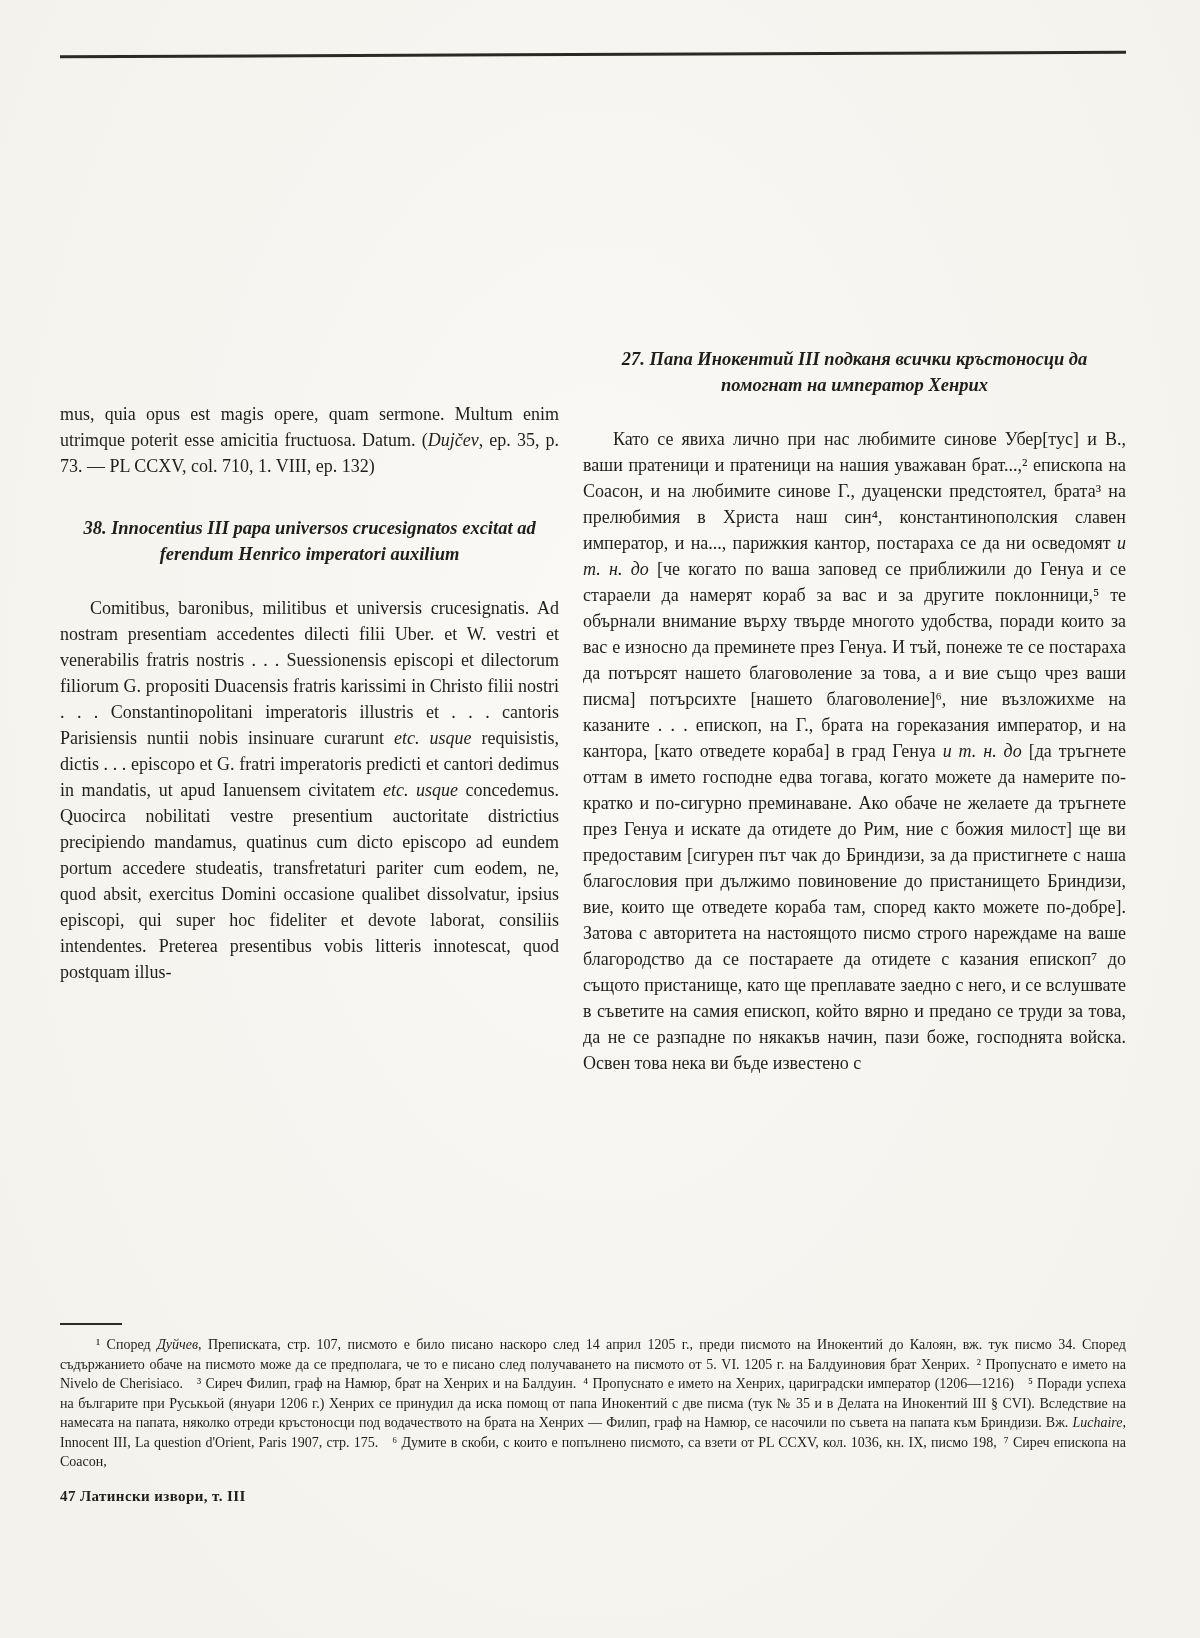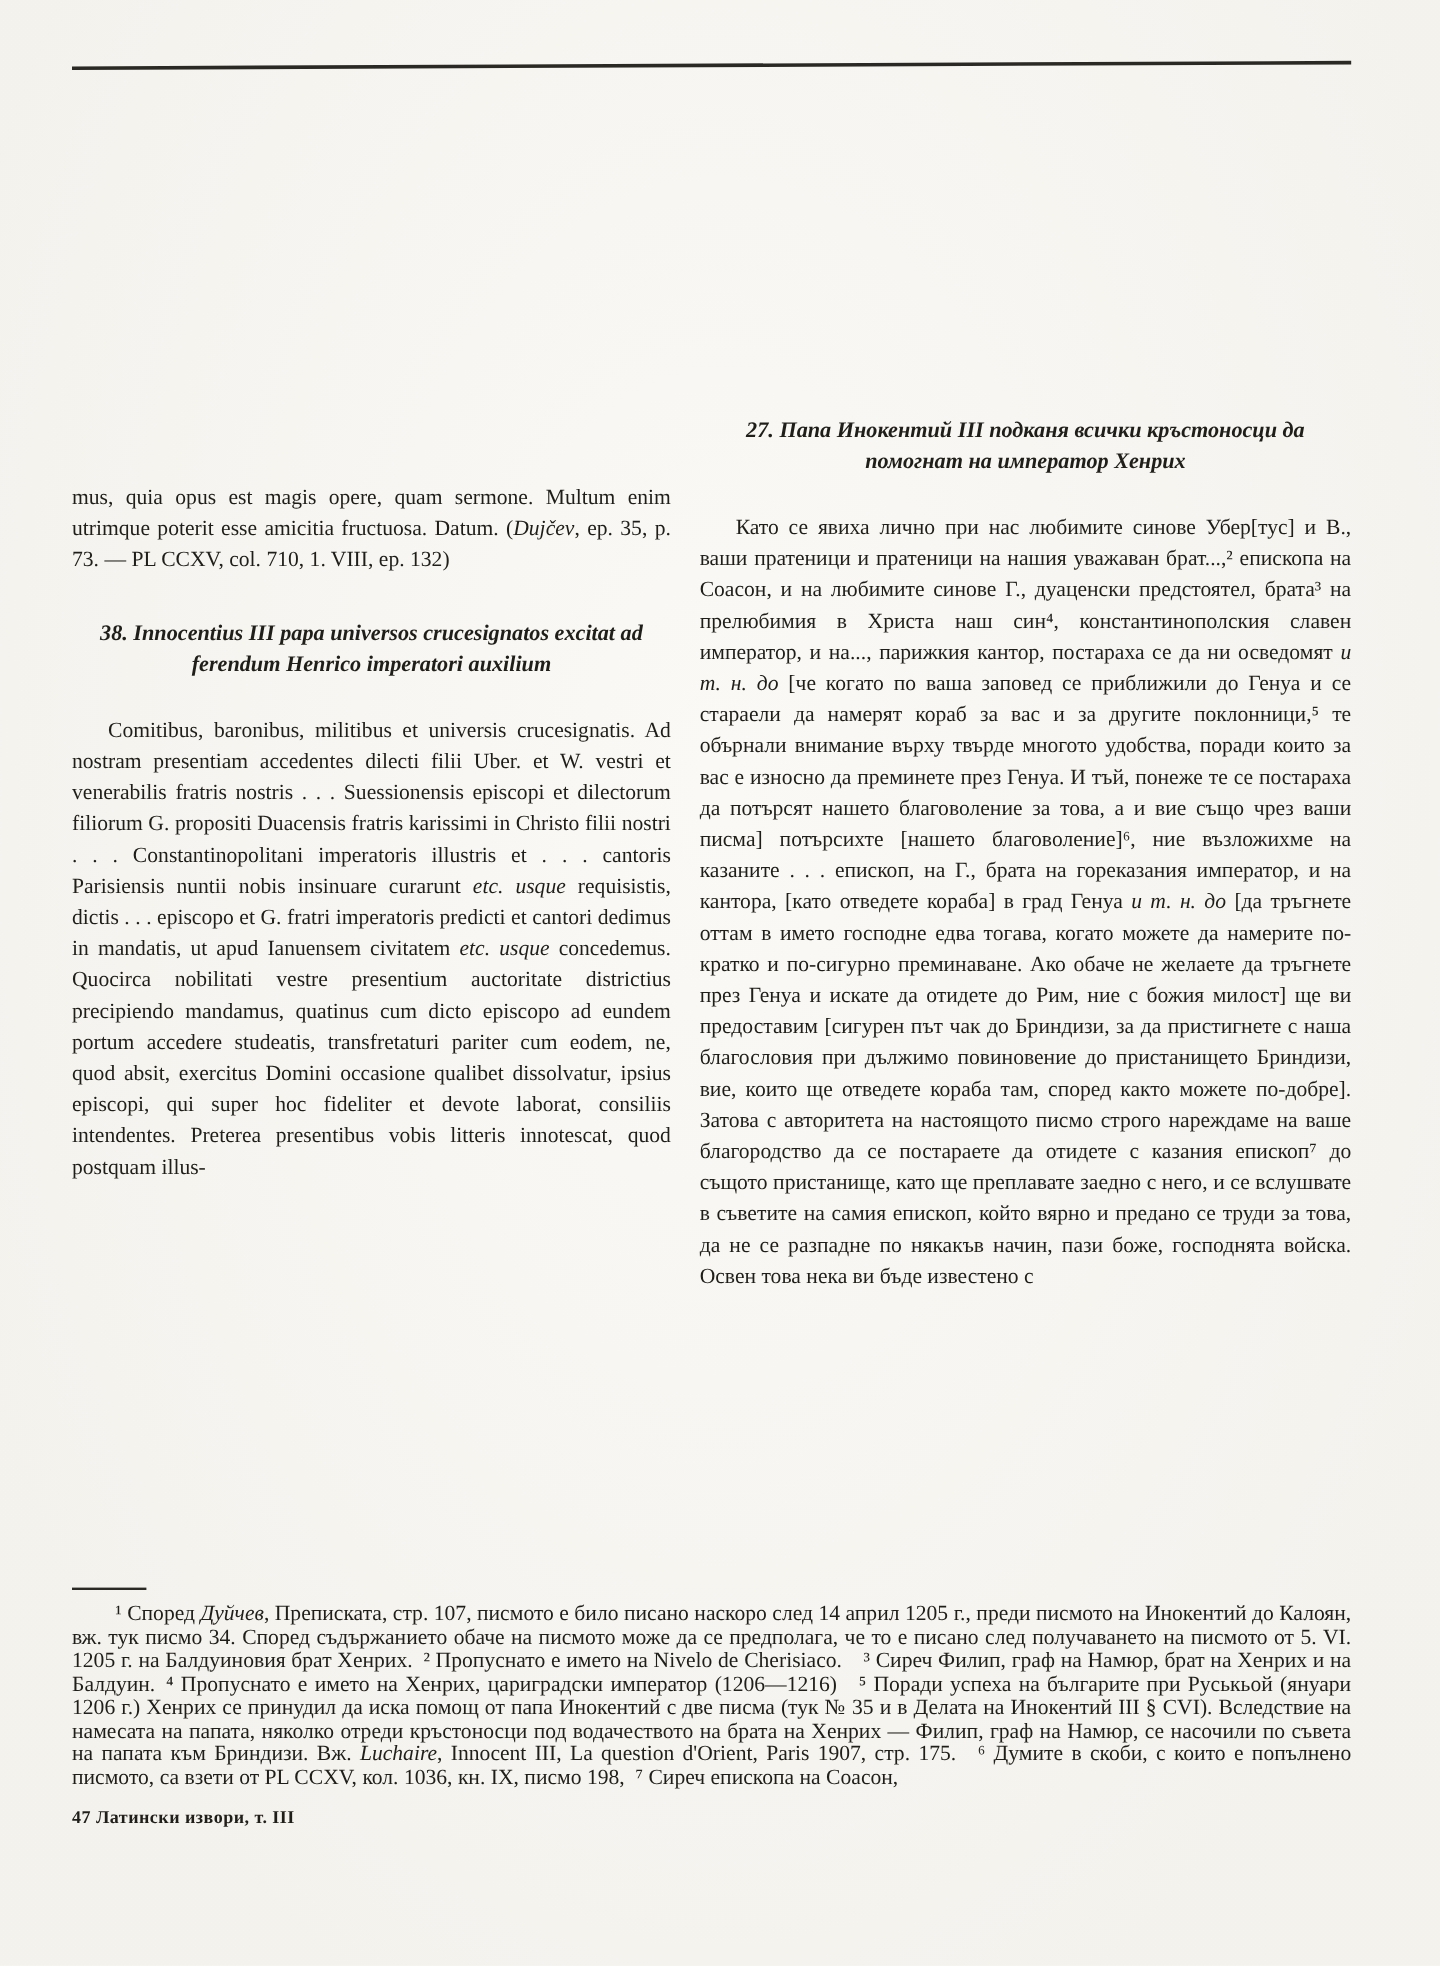--- a/index.html
+++ b/index.html
@@ -66,21 +66,21 @@
     text-align:justify;
     text-indent:30px;
   }
   .it{font-style:italic;}
   .fn-sep{
     width:62px;height:2px;
     background:#2b2923;
     margin:14px 0 10px 0;
   }
   .footnotes{
-    font-size:18px;
+    font-size:14px;
     line-height:19.5px;
     text-align:justify;
     text-indent:36px;
   }
   .footer-sig{
     margin-top:16px;
     font-size:15px;
     font-weight:bold;
     letter-spacing:.4px;
   }

